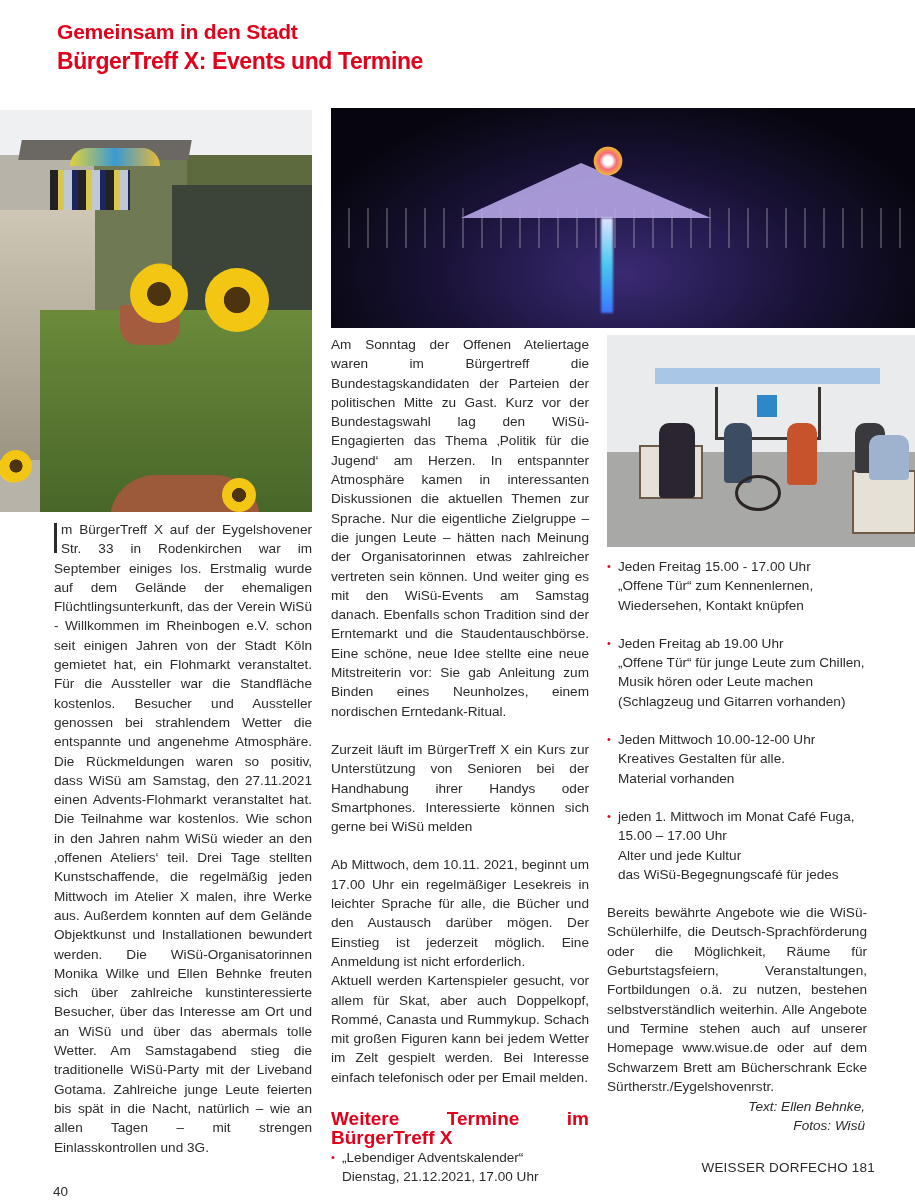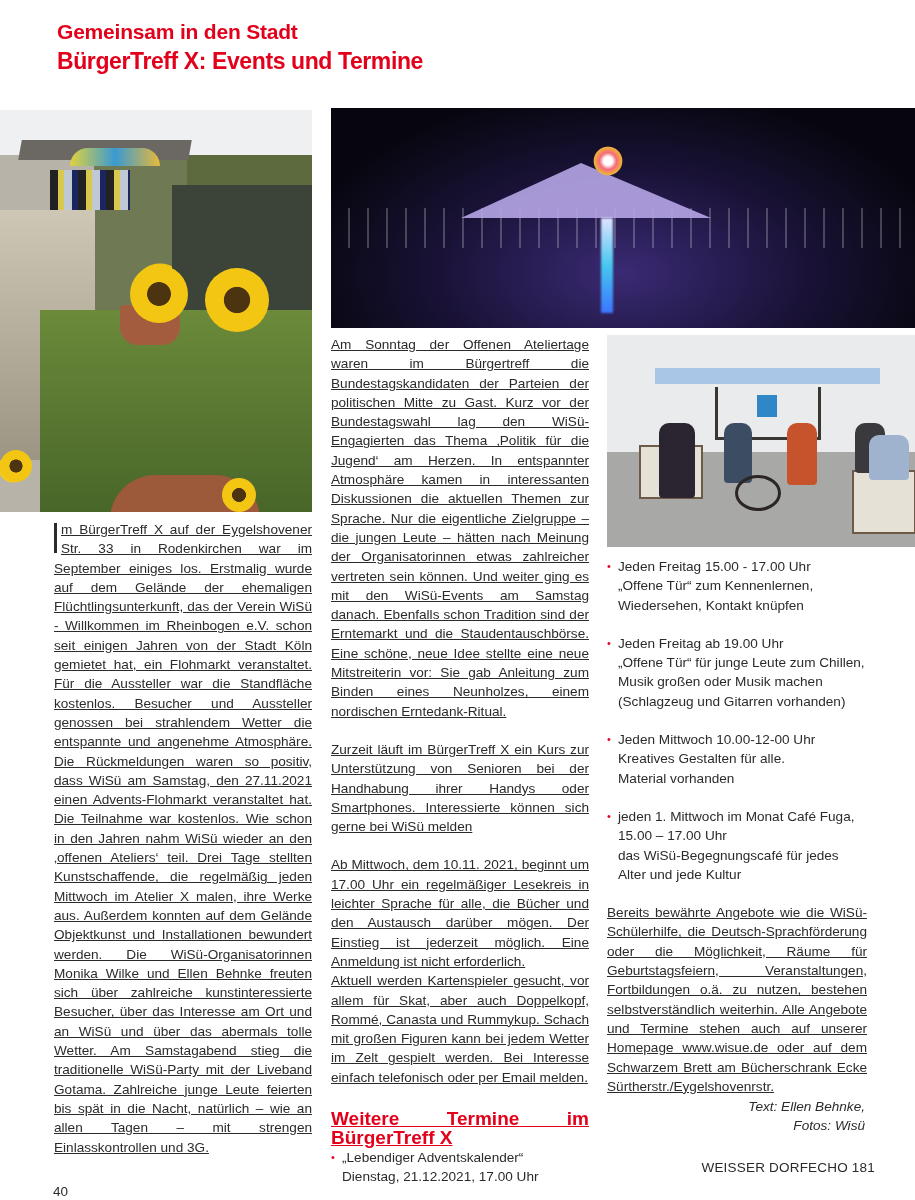--- a/index.html
+++ b/index.html
@@ -53,21 +53,21 @@
     background: linear-gradient(180deg,#e9ebed 0 55%,#a8a9a6 55% 100%); }
   .photo-tent .banner { position:absolute; left:48px; top:33px; width:225px; height:16px; background:#a9c6e6; }
   .photo-tent .frame { position:absolute; left:108px; top:52px; width:100px; height:50px;
        border:3px solid #3a3632; border-top:none; }
   .photo-tent .poster { position:absolute; left:150px; top:60px; width:20px; height:22px; background:#2f87c8; }
   .photo-tent .person { position:absolute; border-radius:10px 10px 4px 4px; }
   .photo-tent .chair { position:absolute; background:#e6e1d7; border:2px solid #6d5a48; }
 
   
   .col { position: absolute; font-size: 13.6px; line-height: 19.3px; text-align: justify; color:#2b2b2b; }
-  .col p { margin: 0; text-decoration: underline; }
+  .col p { margin: 0; }
   .col-1 { left: 54px; top: 520px; width: 258px; }
   .col-2 { left: 331px; top: 335px; width: 258px; }
   .col-3 { left: 607px; top: 557px; width: 260px; }
   .gap { height: 19px; }
   .initial-bar { display:inline-block; width:3px; height:30px; background:#2b2b2b; vertical-align:-15px; margin-right:4px; float:left; margin-top:3px; }
 
   .sub-head { color:#e3001b; font-weight:bold; font-size:19px; margin-top: 22px !important; }
   .bullet-item { display:flex; text-align:left; }
   .bullet { color:#e3001b; width:11px; flex:0 0 11px; font-size:11px; }
   .bullet-lines span { display:block; }
@@ -146,40 +146,40 @@
     <span class="bullet-lines">
       <span>Jeden Freitag 15.00 - 17.00 Uhr</span>
       <span>„Offene Tür“ zum Kennenlernen, Wiedersehen, Kontakt knüpfen</span>
     </span>
   </div>
   <div class="gap"></div>
   <div class="bullet-item">
     <span class="bullet">•</span>
     <span class="bullet-lines">
       <span>Jeden Freitag ab 19.00 Uhr</span>
-      <span>„Offene Tür“ für junge Leute zum Chillen, Musik großen oder Musik machen (Schlagzeug und Gitarren vorhanden)</span>
+      <span>„Offene Tür“ für junge Leute zum Chillen, Musik hören oder Leute machen (Schlagzeug und Gitarren vorhanden)</span>
     </span>
   </div>
   <div class="gap"></div>
   <div class="bullet-item">
     <span class="bullet">•</span>
     <span class="bullet-lines">
       <span>Jeden Mittwoch 10.00-12-00 Uhr</span>
       <span>Kreatives Gestalten für alle.</span>
       <span>Material vorhanden</span>
     </span>
   </div>
   <div class="gap"></div>
   <div class="bullet-item">
     <span class="bullet">•</span>
     <span class="bullet-lines">
       <span>jeden 1. Mittwoch im Monat Café Fuga,</span>
       <span>15.00 – 17.00 Uhr</span>
+      <span>Alter und jede Kultur</span>
       <span>das WiSü-Begegnungscafé für jedes</span>
-      <span>Alter und jede Kultur</span>
     </span>
   </div>
   <div class="gap"></div>
   <p>Bereits bewährte Angebote wie die WiSü-Schülerhilfe, die Deutsch-Sprachförderung oder die Möglichkeit, Räume für Geburtstagsfeiern, Veranstaltungen, Fortbildungen o.ä. zu nutzen, bestehen selbstverständlich weiterhin. Alle Angebote und Termine stehen auch auf unserer Homepage www.wisue.de oder auf dem Schwarzem Brett am Bücherschrank Ecke Sürtherstr./Eygelshovenrstr.</p>
 </div>
 
 <div class="credit">
   <div>Text: Ellen Behnke,</div>
   <div>Fotos: Wisü</div>
 </div>

